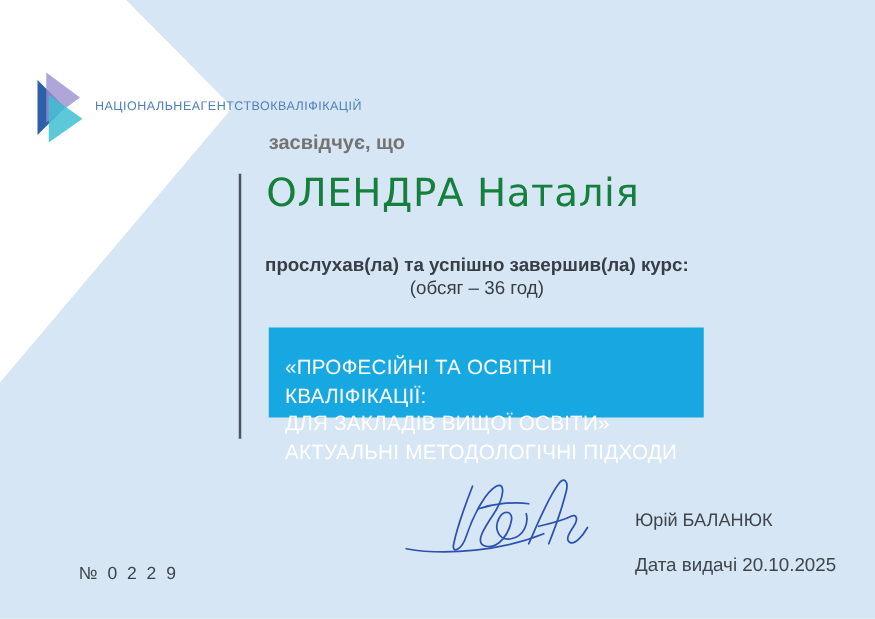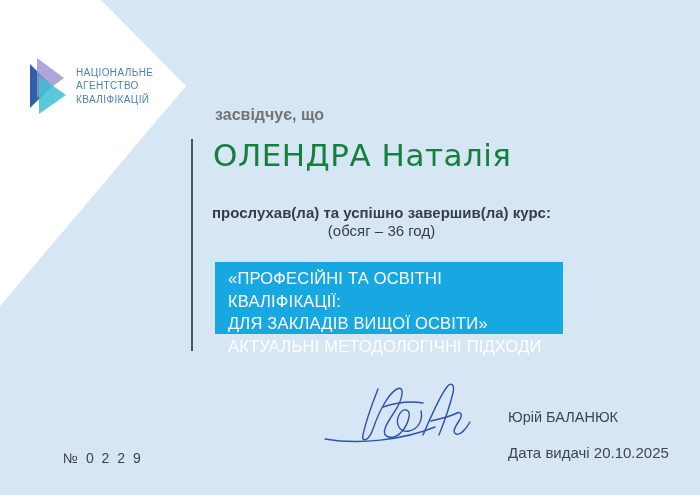--- a/index.html
+++ b/index.html
@@ -10,21 +10,21 @@
   }
   
   .wedge{
     position:absolute;left:0;top:0;width:210px;height:310px;
     background:#ffffff;
     clip-path:polygon(0 0,101px 0,186px 86px,0 306px);
   }
   
   .logo{position:absolute;left:28px;top:56px;display:flex;align-items:center;gap:6px;}
   .logo-tris{width:42px;height:60px;}
-  .logo-text{display:flex;flex-direction:column;}
+  .logo-text{display:flex;flex-direction:row;}
   .logo-text span{
     font-size:10px;line-height:13.5px;letter-spacing:.4px;
     color:#4d7fba;font-weight:500;text-transform:uppercase;
   }
   .title{
     position:absolute;left:210px;top:44px;width:480px;
     font-family:"DejaVu Serif","Liberation Serif",serif;
     font-size:56px;line-height:60px;color:#595d63;letter-spacing:1.5px;
     white-space:nowrap;
   }
@@ -44,21 +44,21 @@
   .intro{
     position:absolute;left:200px;top:204px;width:363px;text-align:center;
     font-size:15px;font-weight:bold;color:#383e46;
   }
   .volume{
     position:absolute;left:200px;top:222px;width:363px;text-align:center;
     font-size:15px;color:#383e46;
   }
   .course-box{
     position:absolute;left:215px;top:262px;width:348px;height:72px;
-    background:#17a8e2;box-sizing:border-box;padding:5px 13px;
+    background:#17a8e2;box-sizing:border-box;padding:21px 13px;
   }
   .course-box span{
     display:block;color:#ffffff;font-size:16.5px;line-height:22.5px;
     letter-spacing:.2px;
   }
   .role{position:absolute;left:70px;top:390px;}
   .role span{display:block;font-size:13.5px;line-height:16px;color:#383d44;}
   .signature{position:absolute;left:323px;top:377px;width:158px;height:70px;}
   .signer-name{
     position:absolute;left:508px;top:409px;

